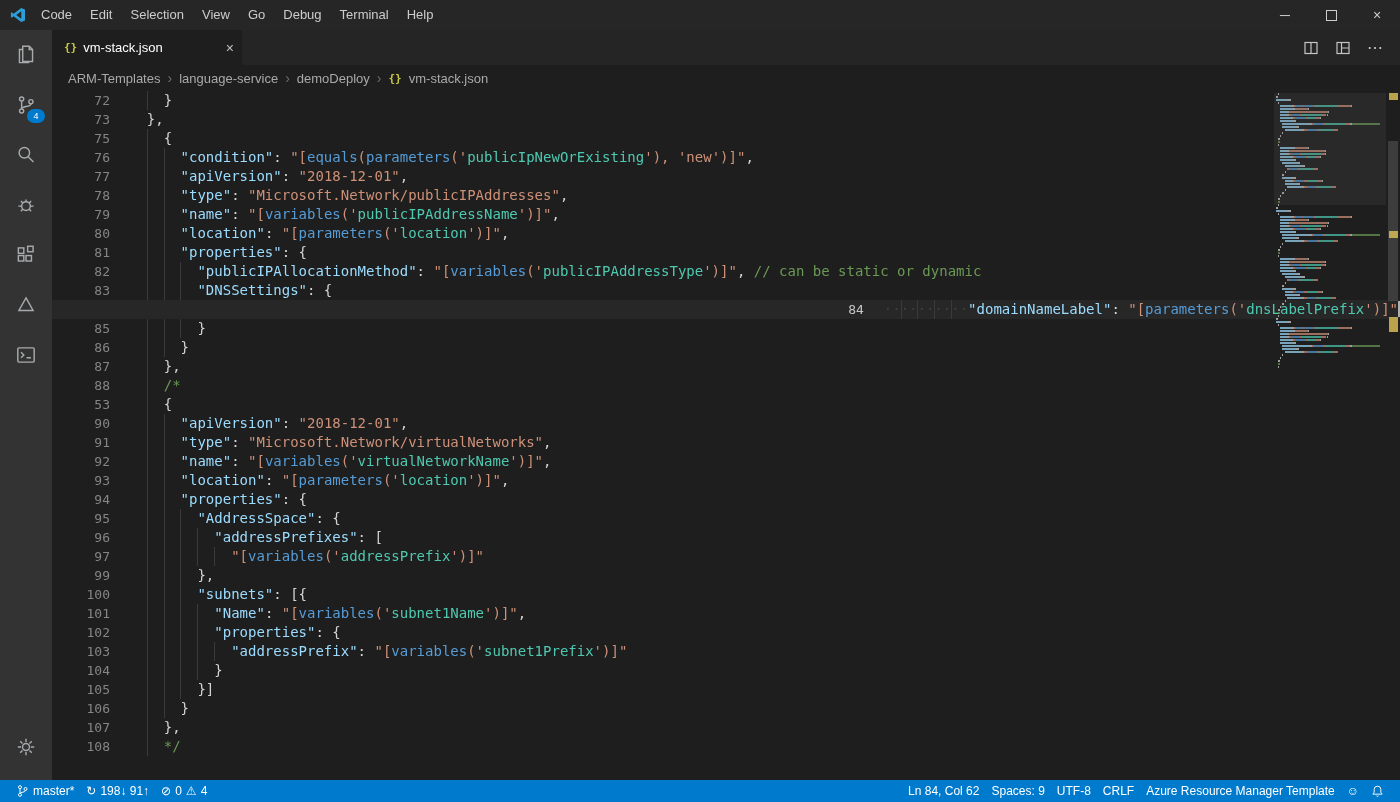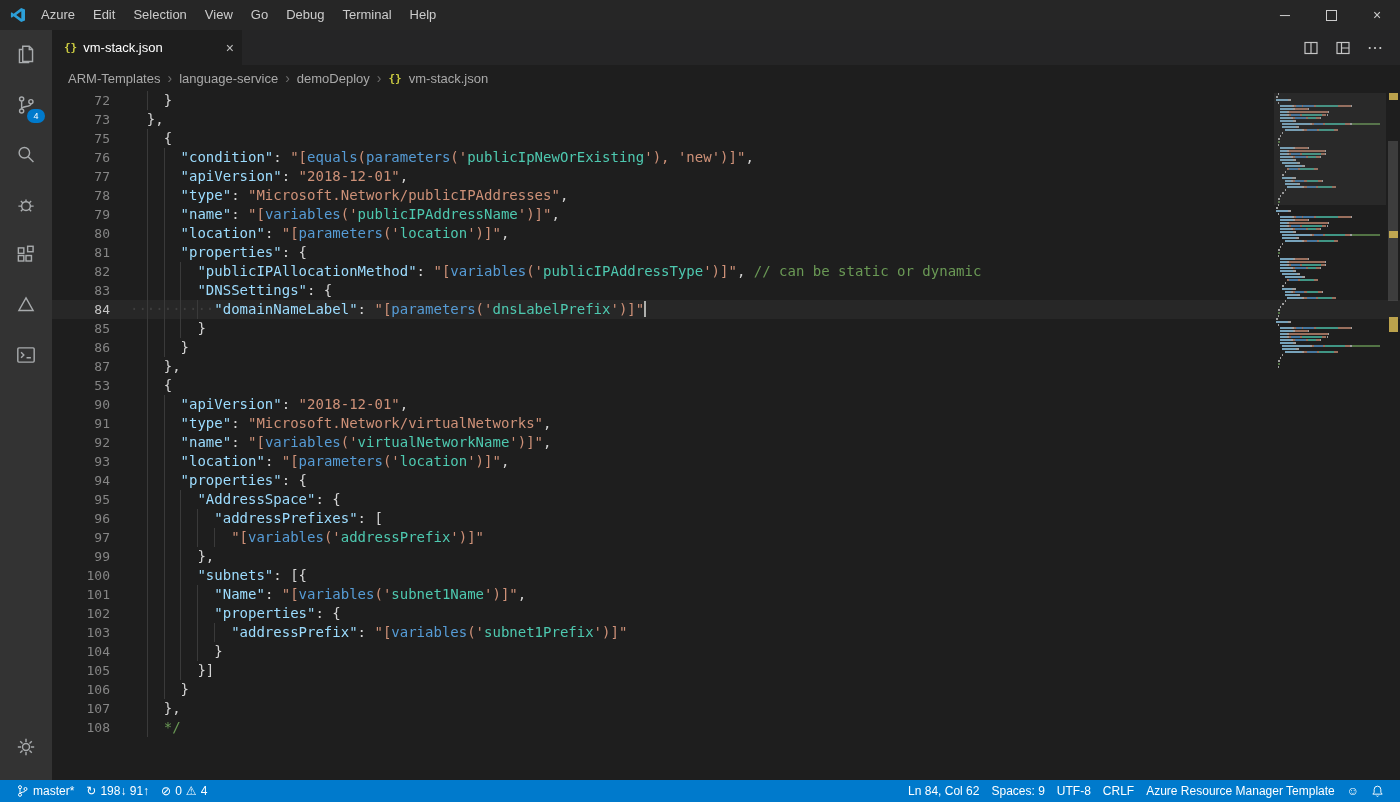--- a/index.html
+++ b/index.html
@@ -32,21 +32,21 @@
   .tab-actions{margin-left:auto;display:flex;align-items:center;gap:16px;padding-right:16px;color:#c5c5c5;}
   .tab-actions svg{stroke:#c5c5c5;fill:none;stroke-width:1.2;}
   .ellipsis{font-size:16px;letter-spacing:1px;}
   .breadcrumbs{height:26px;display:flex;align-items:center;padding-left:16px;color:#a9a9a9;
     font-size:13px;gap:7px;flex:none;}
   .crumb-sep{color:#6e6e6e;font-size:14px;}
   
   .editor{flex:1;position:relative;overflow:hidden;
     font-family:"DejaVu Sans Mono","Liberation Mono",monospace;font-size:14px;}
   .code-line{display:flex;height:19px;line-height:19px;white-space:pre;}
-  .code-line.current-line{background:rgba(255,255,255,0.045);}
+  .code-line.current-line{background:rgba(255,255,255,0.045);justify-content:flex-end;}
   .line-number{width:58px;padding-right:20px;text-align:right;color:#858585;flex:none;font-size:13px;}
   .current-line .line-number{color:#c6c6c6;}
   .code-text{position:relative;}
   .indent-guide{position:absolute;top:0;bottom:0;width:1px;background:#3a3a3a;}
   .cursor{display:inline-block;width:2px;height:16px;background:#aeafad;vertical-align:middle;margin-top:-2px;}
   
   .minimap{position:absolute;top:2px;right:14px;width:112px;bottom:0;}
   .mm-row{position:relative;height:3px;}
   .mm-row span{position:absolute;top:0;height:2px;opacity:0.7;}
   .mm-slider{position:absolute;top:0;left:0;right:0;height:112px;background:rgba(121,121,121,0.12);}
@@ -64,21 +64,21 @@
 </head>
 <body>
 
 <div class="titlebar">
   <span class="logo">
     <svg width="16" height="16" viewBox="0 0 16 16">
         <path fill="#2c9fd8" d="M11.2 0.9 L15 2.5 V13.5 L11.2 15.1 L3.6 9.3 L1.6 10.8 L0.9 10 V6 L1.6 5.2 L3.6 6.7 Z M11.3 4.2 L6.2 8 L11.3 11.8 Z"></path>
       </svg>
   </span>
   <div class="menus">
-    <span class="menu-item">Azure</span>
+    <span class="menu-item">Code</span>
     <span class="menu-item">Edit</span>
     <span class="menu-item">Selection</span>
     <span class="menu-item">View</span>
     <span class="menu-item">Go</span>
     <span class="menu-item">Debug</span>
     <span class="menu-item">Terminal</span>
     <span class="menu-item">Help</span>
   </div>
   <div class="window-controls">
     <span class="wc">─</span>
@@ -189,20 +189,21 @@
           <div class="code-line"><div class="line-number">78</div><div class="code-text"><span class="indent-guide" style="left: 16.8px;"></span><span class="indent-guide" style="left: 33.6px;"></span><span style="color: rgb(212, 212, 212);">      </span><span style="color: rgb(156, 220, 254);">"type"</span><span style="color: rgb(212, 212, 212);">: </span><span style="color: rgb(206, 145, 120);">"Microsoft.Network/publicIPAddresses"</span><span style="color: rgb(212, 212, 212);">,</span></div></div>
           <div class="code-line"><div class="line-number">79</div><div class="code-text"><span class="indent-guide" style="left: 16.8px;"></span><span class="indent-guide" style="left: 33.6px;"></span><span style="color: rgb(212, 212, 212);">      </span><span style="color: rgb(156, 220, 254);">"name"</span><span style="color: rgb(212, 212, 212);">: </span><span style="color: rgb(206, 145, 120);">"[</span><span style="color: rgb(86, 156, 214);">variables</span><span style="color: rgb(206, 145, 120);">('</span><span style="color: rgb(78, 201, 176);">publicIPAddressName</span><span style="color: rgb(206, 145, 120);">')]"</span><span style="color: rgb(212, 212, 212);">,</span></div></div>
           <div class="code-line"><div class="line-number">80</div><div class="code-text"><span class="indent-guide" style="left: 16.8px;"></span><span class="indent-guide" style="left: 33.6px;"></span><span style="color: rgb(212, 212, 212);">      </span><span style="color: rgb(156, 220, 254);">"location"</span><span style="color: rgb(212, 212, 212);">: </span><span style="color: rgb(206, 145, 120);">"[</span><span style="color: rgb(86, 156, 214);">parameters</span><span style="color: rgb(206, 145, 120);">('</span><span style="color: rgb(78, 201, 176);">location</span><span style="color: rgb(206, 145, 120);">')]"</span><span style="color: rgb(212, 212, 212);">,</span></div></div>
           <div class="code-line"><div class="line-number">81</div><div class="code-text"><span class="indent-guide" style="left: 16.8px;"></span><span class="indent-guide" style="left: 33.6px;"></span><span style="color: rgb(212, 212, 212);">      </span><span style="color: rgb(156, 220, 254);">"properties"</span><span style="color: rgb(212, 212, 212);">: {</span></div></div>
           <div class="code-line"><div class="line-number">82</div><div class="code-text"><span class="indent-guide" style="left: 16.8px;"></span><span class="indent-guide" style="left: 33.6px;"></span><span class="indent-guide" style="left: 50.4px;"></span><span style="color: rgb(212, 212, 212);">        </span><span style="color: rgb(156, 220, 254);">"publicIPAllocationMethod"</span><span style="color: rgb(212, 212, 212);">: </span><span style="color: rgb(206, 145, 120);">"[</span><span style="color: rgb(86, 156, 214);">variables</span><span style="color: rgb(206, 145, 120);">('</span><span style="color: rgb(78, 201, 176);">publicIPAddressType</span><span style="color: rgb(206, 145, 120);">')]"</span><span style="color: rgb(212, 212, 212);">, </span><span style="color: rgb(106, 153, 85);">// can be static or dynamic</span></div></div>
           <div class="code-line"><div class="line-number">83</div><div class="code-text"><span class="indent-guide" style="left: 16.8px;"></span><span class="indent-guide" style="left: 33.6px;"></span><span class="indent-guide" style="left: 50.4px;"></span><span style="color: rgb(212, 212, 212);">        </span><span style="color: rgb(156, 220, 254);">"DNSSettings"</span><span style="color: rgb(212, 212, 212);">: {</span></div></div>
           <div class="code-line current-line"><div class="line-number">84</div><div class="code-text"><span class="indent-guide" style="left: 16.8px;"></span><span class="indent-guide" style="left: 33.6px;"></span><span class="indent-guide" style="left: 50.4px;"></span><span class="indent-guide" style="left: 67.2px;"></span><span style="color: rgb(62, 62, 62);">··········</span><span style="color: rgb(156, 220, 254);">"domainNameLabel"</span><span style="color: rgb(212, 212, 212);">: </span><span style="color: rgb(206, 145, 120);">"[</span><span style="color: rgb(86, 156, 214);">parameters</span><span style="color: rgb(206, 145, 120);">('</span><span style="color: rgb(78, 201, 176);">dnsLabelPrefix</span><span style="color: rgb(206, 145, 120);">')]"</span><span class="cursor"></span></div></div>
           <div class="code-line"><div class="line-number">85</div><div class="code-text"><span class="indent-guide" style="left: 16.8px;"></span><span class="indent-guide" style="left: 33.6px;"></span><span class="indent-guide" style="left: 50.4px;"></span><span style="color: rgb(212, 212, 212);">        }</span></div></div>
           <div class="code-line"><div class="line-number">86</div><div class="code-text"><span class="indent-guide" style="left: 16.8px;"></span><span class="indent-guide" style="left: 33.6px;"></span><span style="color: rgb(212, 212, 212);">      }</span></div></div>
           <div class="code-line"><div class="line-number">87</div><div class="code-text"><span class="indent-guide" style="left: 16.8px;"></span><span style="color: rgb(212, 212, 212);">    },</span></div></div>
+          <div class="code-line"><div class="line-number">88</div><div class="code-text"><span class="indent-guide" style="left: 16.8px;"></span><span style="color: rgb(212, 212, 212);">    </span><span style="color: rgb(106, 153, 85);">/*</span></div></div>
           <div class="code-line"><div class="line-number">53</div><div class="code-text"><span class="indent-guide" style="left: 16.8px;"></span><span style="color: rgb(212, 212, 212);">    {</span></div></div>
           <div class="code-line"><div class="line-number">90</div><div class="code-text"><span class="indent-guide" style="left: 16.8px;"></span><span class="indent-guide" style="left: 33.6px;"></span><span style="color: rgb(212, 212, 212);">      </span><span style="color: rgb(156, 220, 254);">"apiVersion"</span><span style="color: rgb(212, 212, 212);">: </span><span style="color: rgb(206, 145, 120);">"2018-12-01"</span><span style="color: rgb(212, 212, 212);">,</span></div></div>
           <div class="code-line"><div class="line-number">91</div><div class="code-text"><span class="indent-guide" style="left: 16.8px;"></span><span class="indent-guide" style="left: 33.6px;"></span><span style="color: rgb(212, 212, 212);">      </span><span style="color: rgb(156, 220, 254);">"type"</span><span style="color: rgb(212, 212, 212);">: </span><span style="color: rgb(206, 145, 120);">"Microsoft.Network/virtualNetworks"</span><span style="color: rgb(212, 212, 212);">,</span></div></div>
           <div class="code-line"><div class="line-number">92</div><div class="code-text"><span class="indent-guide" style="left: 16.8px;"></span><span class="indent-guide" style="left: 33.6px;"></span><span style="color: rgb(212, 212, 212);">      </span><span style="color: rgb(156, 220, 254);">"name"</span><span style="color: rgb(212, 212, 212);">: </span><span style="color: rgb(206, 145, 120);">"[</span><span style="color: rgb(86, 156, 214);">variables</span><span style="color: rgb(206, 145, 120);">('</span><span style="color: rgb(78, 201, 176);">virtualNetworkName</span><span style="color: rgb(206, 145, 120);">')]"</span><span style="color: rgb(212, 212, 212);">,</span></div></div>
           <div class="code-line"><div class="line-number">93</div><div class="code-text"><span class="indent-guide" style="left: 16.8px;"></span><span class="indent-guide" style="left: 33.6px;"></span><span style="color: rgb(212, 212, 212);">      </span><span style="color: rgb(156, 220, 254);">"location"</span><span style="color: rgb(212, 212, 212);">: </span><span style="color: rgb(206, 145, 120);">"[</span><span style="color: rgb(86, 156, 214);">parameters</span><span style="color: rgb(206, 145, 120);">('</span><span style="color: rgb(78, 201, 176);">location</span><span style="color: rgb(206, 145, 120);">')]"</span><span style="color: rgb(212, 212, 212);">,</span></div></div>
           <div class="code-line"><div class="line-number">94</div><div class="code-text"><span class="indent-guide" style="left: 16.8px;"></span><span class="indent-guide" style="left: 33.6px;"></span><span style="color: rgb(212, 212, 212);">      </span><span style="color: rgb(156, 220, 254);">"properties"</span><span style="color: rgb(212, 212, 212);">: {</span></div></div>
           <div class="code-line"><div class="line-number">95</div><div class="code-text"><span class="indent-guide" style="left: 16.8px;"></span><span class="indent-guide" style="left: 33.6px;"></span><span class="indent-guide" style="left: 50.4px;"></span><span style="color: rgb(212, 212, 212);">        </span><span style="color: rgb(156, 220, 254);">"AddressSpace"</span><span style="color: rgb(212, 212, 212);">: {</span></div></div>
           <div class="code-line"><div class="line-number">96</div><div class="code-text"><span class="indent-guide" style="left: 16.8px;"></span><span class="indent-guide" style="left: 33.6px;"></span><span class="indent-guide" style="left: 50.4px;"></span><span class="indent-guide" style="left: 67.2px;"></span><span style="color: rgb(212, 212, 212);">          </span><span style="color: rgb(156, 220, 254);">"addressPrefixes"</span><span style="color: rgb(212, 212, 212);">: [</span></div></div>
           <div class="code-line"><div class="line-number">97</div><div class="code-text"><span class="indent-guide" style="left: 16.8px;"></span><span class="indent-guide" style="left: 33.6px;"></span><span class="indent-guide" style="left: 50.4px;"></span><span class="indent-guide" style="left: 67.2px;"></span><span class="indent-guide" style="left: 84px;"></span><span style="color: rgb(212, 212, 212);">            </span><span style="color: rgb(206, 145, 120);">"[</span><span style="color: rgb(86, 156, 214);">variables</span><span style="color: rgb(206, 145, 120);">('</span><span style="color: rgb(78, 201, 176);">addressPrefix</span><span style="color: rgb(206, 145, 120);">')]"</span></div></div>
           <div class="code-line"><div class="line-number">99</div><div class="code-text"><span class="indent-guide" style="left: 16.8px;"></span><span class="indent-guide" style="left: 33.6px;"></span><span class="indent-guide" style="left: 50.4px;"></span><span style="color: rgb(212, 212, 212);">        },</span></div></div>

